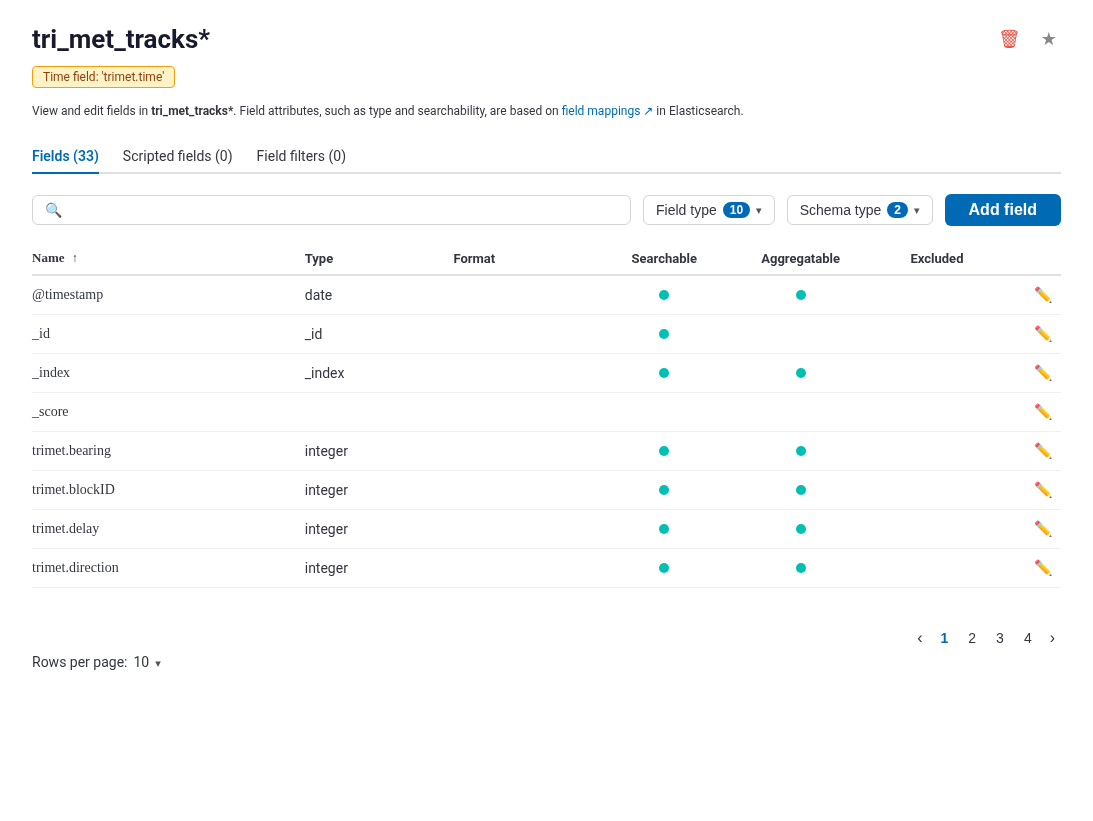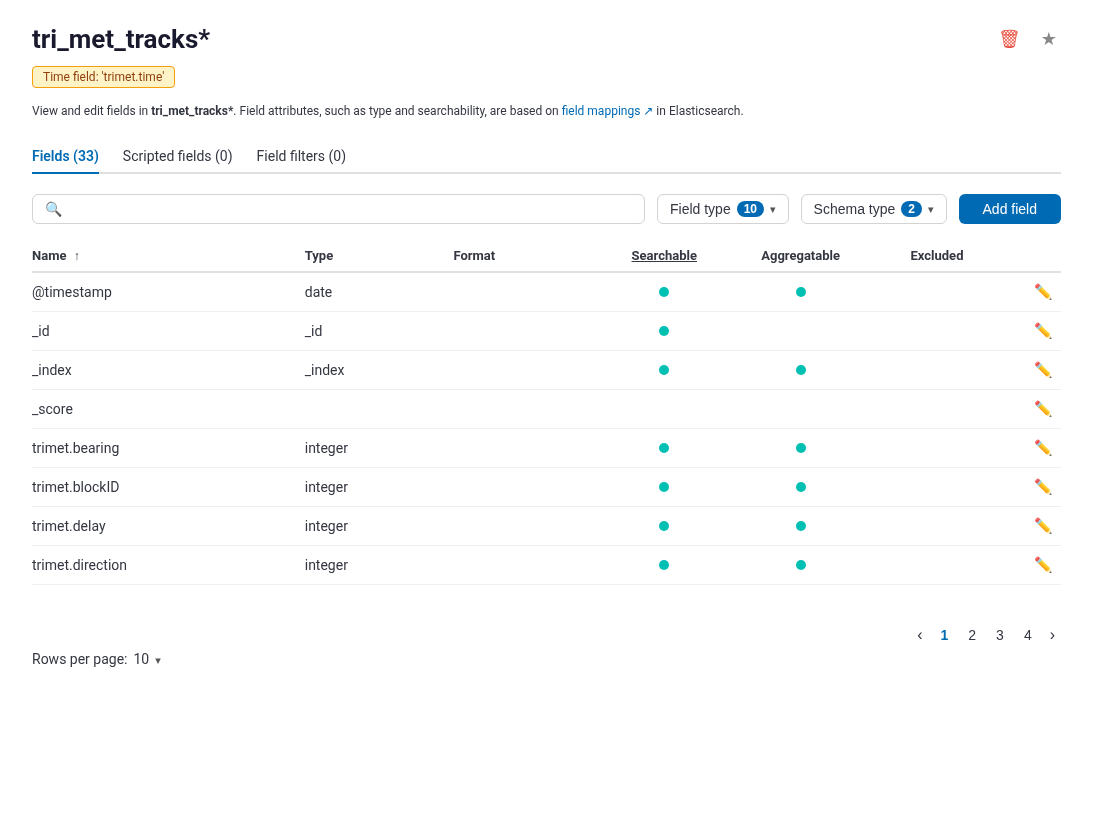--- a/index.html
+++ b/index.html
@@ -128,22 +128,22 @@
     .filter-btn .chevron {
       color: #555;
       font-size: 11px;
     }
     .add-field-btn {
       background: #006bb4;
       color: #fff;
       border: none;
       border-radius: 6px;
       padding: 7px 24px;
-      font-size: 14px;
-      font-weight: 400;
+      font-size: 16px;
+      font-weight: 700;
       cursor: pointer;
       white-space: nowrap;
     }
     table {
       width: 100%;
       border-collapse: collapse;
     }
     thead th {
       text-align: left;
       font-size: 13px;
@@ -177,24 +177,24 @@
       width: 10px;
       height: 10px;
       border-radius: 50%;
       background: #00bfb3;
     }
     .edit-icon {
       color: #aaa;
       cursor: pointer;
       font-size: 15px;
     }
-    .col-name { width: 220px; }
+    .col-name { width: 220px; font-family: Liberation Serif, serif; }
     .col-type { width: 120px; }
     .col-format { width: 120px; }
-    .col-searchable { width: 100px; text-align: center; text-decoration: underline; }
+    .col-searchable { width: 100px; text-align: center; }
     .col-aggregatable { width: 120px; text-align: center; }
     .col-excluded { width: 100px; text-align: center; }
     .col-action { width: 50px; text-align: right; padding-right: 8px; }
     .pagination-row {
       display: flex;
       align-items: center;
       justify-content: space-between;
       margin-top: 18px;
     }
     .rows-per-page {

